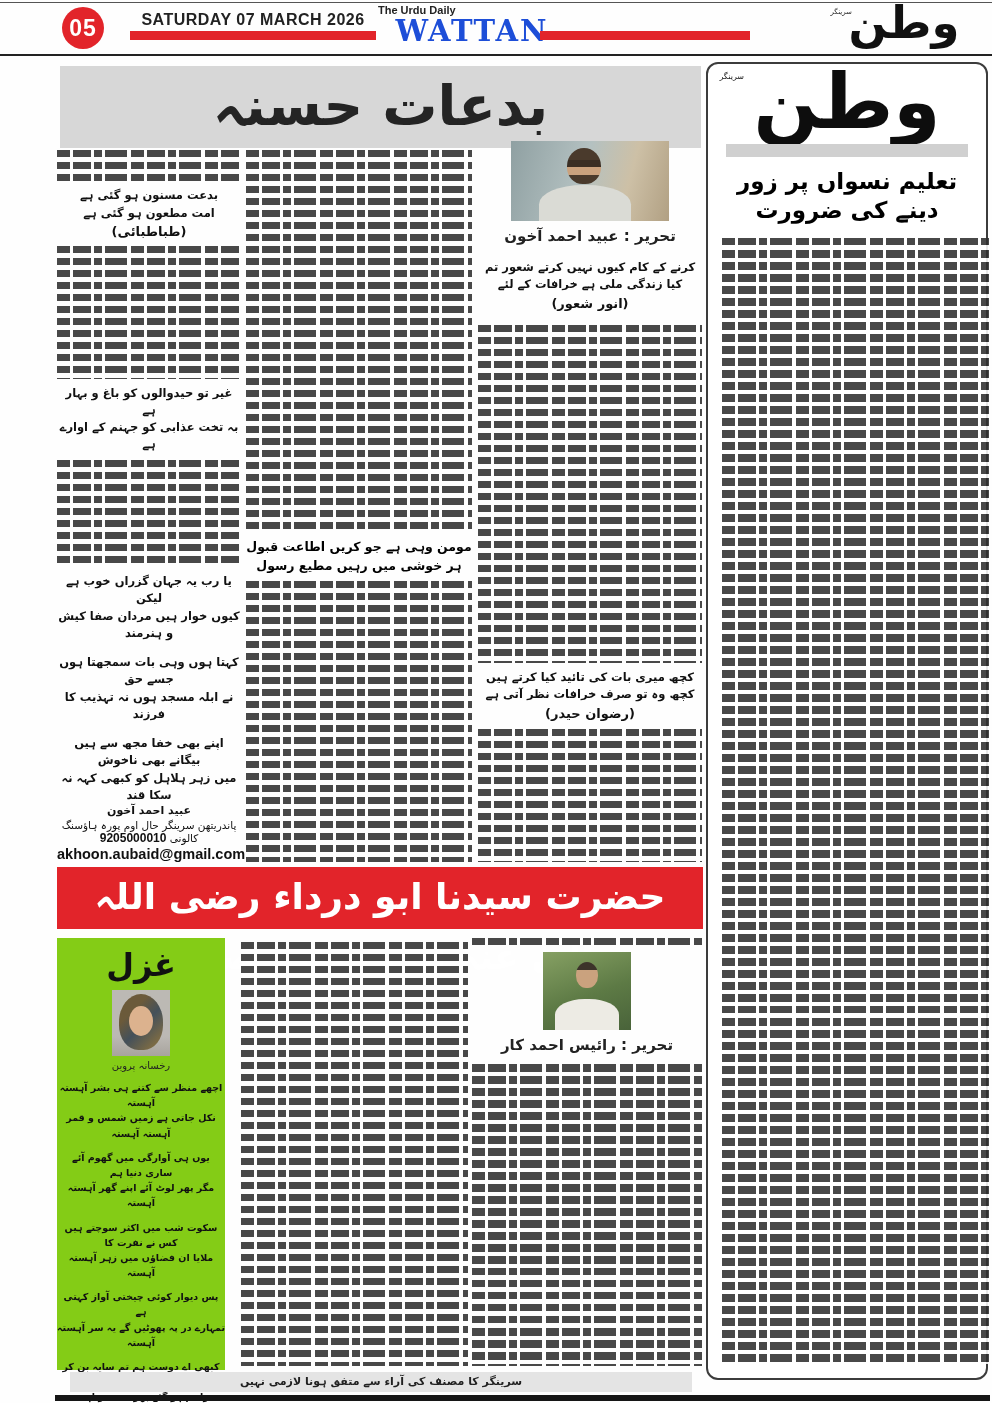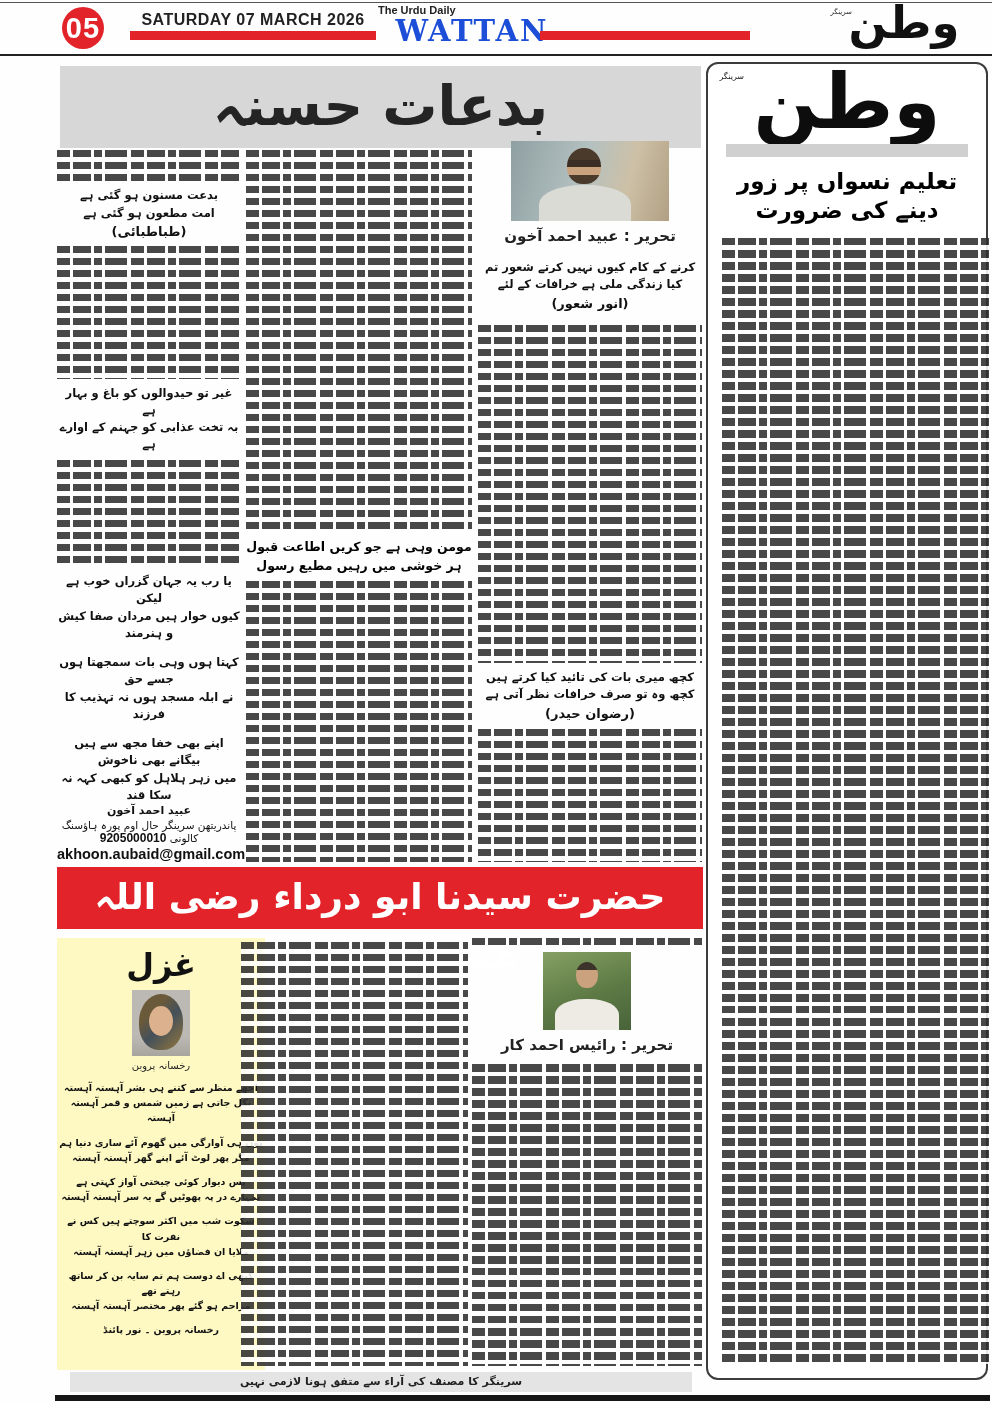--- a/index.html
+++ b/index.html
@@ -6,21 +6,21 @@
   .page{position:relative;width:992px;height:1403px;background:#fefefe;margin:0 auto;
         font-family:"DejaVu Sans",sans-serif;--paper:#fff;overflow:hidden;}
   .abs{position:absolute;}
   .urdu{direction:rtl;font-family:"DejaVu Sans",sans-serif;}
   .latin{font-family:"Liberation Sans",sans-serif;}
 
   
   .topline{left:0;top:2px;width:992px;height:1px;background:#555;}
   .headerline{left:0;top:54px;width:992px;height:2px;background:#222;}
   .pagenum{left:62px;top:7px;width:42px;height:42px;border-radius:50%;background:#e2242a;
-           color:#fff;font-weight:bold;font-size:29px;line-height:42px;text-align:center;
+           color:#fff;font-weight:bold;font-size:23px;line-height:42px;text-align:center;
            font-family:"Liberation Sans",sans-serif;letter-spacing:1px;}
   .dateline{left:133px;top:11px;width:240px;text-align:center;font-weight:bold;font-size:16px;
             letter-spacing:.5px;color:#222;font-family:"Liberation Sans",sans-serif;}
   .redbar1{left:130px;top:31px;width:246px;height:9px;background:#e2242a;}
   .redbar2{left:540px;top:31px;width:210px;height:9px;background:#e2242a;}
   .tagline{left:378px;top:4px;font-size:11px;font-weight:bold;color:#222;
            font-family:"Liberation Sans",sans-serif;}
   .mast{left:392px;top:14px;width:160px;text-align:center;font-family:"DejaVu Serif",serif;
         font-weight:bold;font-size:29px;letter-spacing:2px;color:#1d4ed8;}
   .hlogo{right:8px;top:-4px;width:160px;text-align:center;font-size:45px;font-weight:bold;color:#111;}
@@ -72,21 +72,21 @@
   .sig .addr{font-size:10.5px;margin-top:2px;}
   .sig .addr b{font-family:"Liberation Sans",sans-serif;font-size:12px;direction:ltr;unicode-bidi:embed;}
   .sig .mail{font-family:"Liberation Sans",sans-serif;font-weight:bold;font-size:14.5px;
              direction:ltr;margin-top:1px;}
 
   
   .red-banner{left:57px;top:867px;width:646px;height:62px;background:#e2242a;text-align:center;}
   .red-banner .t{color:#fff;font-weight:bold;font-size:36px;line-height:60px;direction:rtl;}
 
   
-  .ghazal{left:57px;top:938px;width:208px;height:432px;background:#fef9c3;--paper:#fae7c6;
+  .ghazal{left:57px;top:938px;width:168px;height:432px;background:#84cc16;--paper:#fae7c6;
           display:flex;flex-direction:column;align-items:center;}
   .ghazal .title{font-size:32px;font-weight:bold;color:#111;direction:rtl;margin-top:8px;}
   .ghazal .poet{direction:rtl;font-size:10px;font-weight:normal;color:#222;margin-top:4px;}
   .ghazal .lines{direction:rtl;text-align:center;font-size:9.5px;line-height:1.6;color:#111;
                  font-weight:bold;margin-top:9px;}
   .ghazal .couplet{margin-bottom:9px;}
   .ghazal .attr{direction:rtl;font-size:9.5px;font-weight:bold;color:#111;margin-top:2px;}
 
   
   .rightcol{left:706px;top:62px;width:282px;height:1318px;border:2px solid #3c3c3c;border-radius:12px;
@@ -202,26 +202,26 @@
     <div class="lines">
       <div class="couplet">
         <div>اچھے منظر سے کتنے ہی بشر آہستہ آہستہ</div>
         <div>نکل جاتی ہے زمیں شمس و قمر آہستہ آہستہ</div>
       </div>
       <div class="couplet">
         <div>یوں ہی آوارگی میں گھوم آئے ساری دنیا ہم</div>
         <div>مگر پھر لوٹ آئے اپنے گھر آہستہ آہستہ</div>
       </div>
       <div class="couplet">
+        <div>سکوت شب میں اکثر سوچتے ہیں کس نے نفرت کا</div>
+        <div>ملایا ان فضاؤں میں زہر آہستہ آہستہ</div>
+      </div>
+      <div class="couplet">
         <div>پس دیوار کوئی چیختی آواز کہتی ہے</div>
         <div>تمہارے در پہ پھوٹیں گے یہ سر آہستہ آہستہ</div>
-      </div>
-      <div class="couplet">
-        <div>سکوت شب میں اکثر سوچتے ہیں کس نے نفرت کا</div>
-        <div>ملایا ان فضاؤں میں زہر آہستہ آہستہ</div>
       </div>
       <div class="couplet">
         <div>کبھی اے دوست ہم تم سایہ بن کر ساتھ رہتے تھے</div>
         <div>مزاحم ہو گئے پھر مختصر آہستہ آہستہ</div>
       </div>
     </div>
     <div class="attr">رخسانہ پروین ۔ نور پائنڈ</div>
   </div>
 
   <div class="abs col" style="left:241px;top:942px;width:227px;height:424px;">

